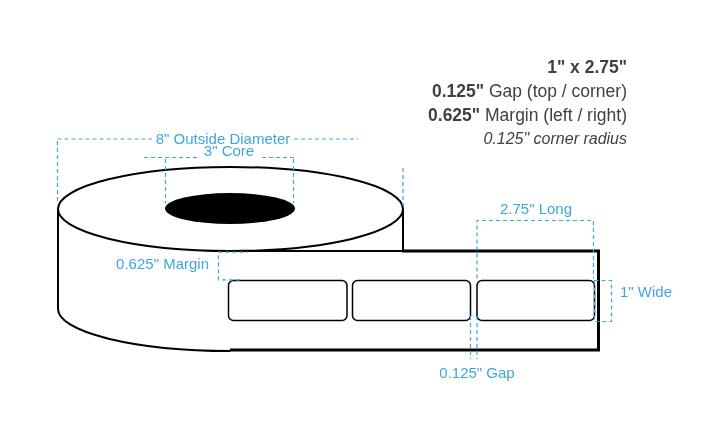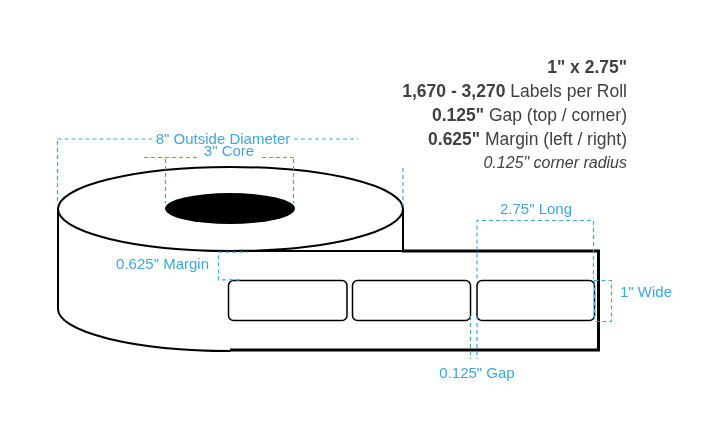--- a/index.html
+++ b/index.html
@@ -22,23 +22,20 @@
   .specs .b{font-weight:bold;}
   .spec-note{font-style:italic;font-size:16px;}
 </style>
 </head>
 <body>
 
 <div class="canvas">
 
   <div class="specs">
     <div><span class="b">1" x 2.75"</span></div>
-    <div>
-      <span class="b">1,670 - 3,270</span><span> Labels per Roll</span>
-    </div>
     <div>
       <span class="b">0.125"</span><span> Gap (top / corner)</span>
     </div>
     <div>
       <span class="b">0.625"</span><span> Margin (left / right)</span>
     </div>
     <div class="spec-note">0.125" corner radius</div>
   </div>
 
   <svg class="diagram-svg" width="707" height="421" viewBox="0 0 707 421">

